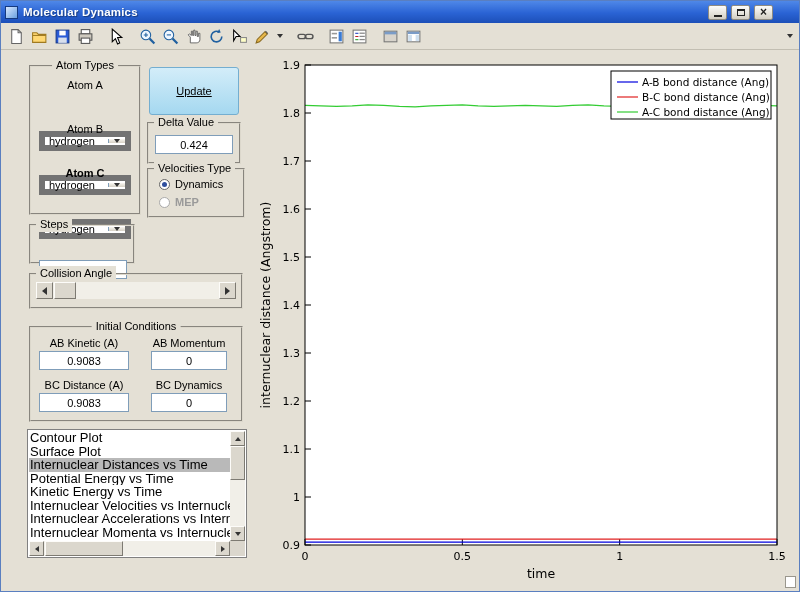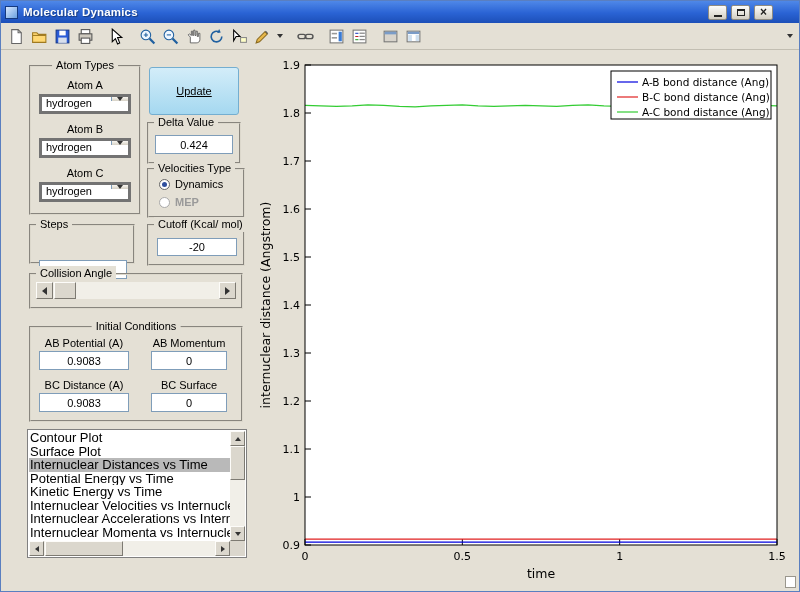--- a/index.html
+++ b/index.html
@@ -49,22 +49,22 @@
   .panel-title { position:absolute; top:-9px; background:#e4e0d5; padding:0 4px;
                  font-size:11px; line-height:15px; color:#000; white-space:nowrap; }
   .panel-title.centered { left:50%; transform:translateX(-50%); }
   .panel-title.left { left:5px; }
 
   .ctl-label { position:absolute; font-size:11px; color:#000; text-align:center; }
 
   .edit { position:absolute; background:#fff; border:1px solid #7f9db9; font-size:11px;
           display:flex; align-items:center; justify-content:center; color:#000; }
 
-  .dropdown { position:absolute; height:20px; background:#fff; border:3px solid #737373;
-              display:flex; align-items:flex-start; }
+  .dropdown { position:absolute; height:20px; background:#fff; border:6px solid #737373;
+              display:flex; align-items:center;margin-top:37px; }
   .dd-text { flex:1; font-size:11px; display:flex; align-items:center; padding-left:4px;
              overflow:hidden; white-space:nowrap; }
   .dd-btn { width:17px; background:linear-gradient(#f8f6f0,#d6d1c5); border-left:1px solid #7f9db9;
             display:flex; align-items:center; justify-content:center; }
 
   .update-btn { position:absolute; left:148px; top:16px; width:90px; height:48px;
                 background:linear-gradient(#d3edf9,#a5d8f0); border:1px solid #74aed0;
                 border-radius:3px; font-size:11px; color:#000;
                 display:flex; align-items:center; justify-content:center;text-decoration:underline; }
 
@@ -290,21 +290,21 @@
             <span class="tri tri-sm tri-down"></span>
           </span>
       </div>
       <div class="ctl-label" style="left:0; right:0; top:56px;">Atom B</div>
       <div class="dropdown" style="left:8px; top:71px; width:92px;">
         <span class="dd-text">hydrogen</span>
         <span class="dd-btn">
             <span class="tri tri-sm tri-down"></span>
           </span>
       </div>
-      <div class="ctl-label" style="left:0; right:0; top:100px;">Atom C</div>
+      <div class="ctl-label" style="left:0; right:0; top:100px;font-weight:bold;">Atom C</div>
       <div class="dropdown" style="left:8px; top:115px; width:92px;">
         <span class="dd-text">hydrogen</span>
         <span class="dd-btn">
             <span class="tri tri-sm tri-down"></span>
           </span>
       </div>
     </div>
 
     <div class="update-btn">Update</div>
 
@@ -323,48 +323,44 @@
         <span class="radio"></span>
         <span>MEP</span>
       </div>
     </div>
 
     <div class="panel" style="left:28px; top:173px; width:106px; height:40px;">
       <div class="panel-title left">Steps</div>
       <div class="edit" style="left:8px; top:10px; width:88px; height:19px;margin-top:24px;">300</div>
     </div>
 
-    <div class="panel" style="left:146px; top:173px; width:98px; height:42px;">
-      <div class="panel-title left">Cutoff (Kcal/ mol)</div>
-      <div class="edit" style="left:8px; top:12px; width:80px; height:18px;">-20</div>
-    </div>
 
     <div class="panel" style="left:28px; top:222px; width:214px; height:36px;">
       <div class="panel-title left">Collision Angle</div>
       <div class="hscrollbar" style="left:5px; top:7px; width:200px;">
         <div class="sbtn">
             <span class="tri tri-left"></span>
           </div>
         <div class="track">
           <div class="thumb" style="left:1px; top:0; bottom:0; width:22px;"></div>
         </div>
         <div class="sbtn">
             <span class="tri tri-right"></span>
           </div>
       </div>
     </div>
 
     <div class="panel" style="left:28px; top:275px; width:214px; height:96px;">
       <div class="panel-title centered">Initial Conditions</div>
-      <div class="ctl-label" style="left:8px; top:9px; width:90px;">AB Potential (A)</div>
+      <div class="ctl-label" style="left:8px; top:9px; width:90px;">AB Kinetic (A)</div>
       <div class="ctl-label" style="left:118px; top:9px; width:80px;">AB Momentum</div>
       <div class="edit" style="left:8px; top:23px; width:90px; height:19px;">0.9083</div>
       <div class="edit" style="left:120px; top:23px; width:76px; height:19px;">0</div>
       <div class="ctl-label" style="left:8px; top:51px; width:90px;">BC Distance (A)</div>
-      <div class="ctl-label" style="left:118px; top:51px; width:80px;">BC Surface</div>
+      <div class="ctl-label" style="left:118px; top:51px; width:80px;">BC Dynamics</div>
       <div class="edit" style="left:8px; top:65px; width:90px; height:19px;">0.9083</div>
       <div class="edit" style="left:120px; top:65px; width:76px; height:19px;">0</div>
     </div>
 
     <div class="listbox">
       <div class="lb-items">
           <div class="lb-item">Contour Plot</div>
           <div class="lb-item">Surface Plot</div>
           <div class="lb-item selected">Internuclear Distances vs Time</div>
           <div class="lb-item">Potential Energy vs Time</div>

